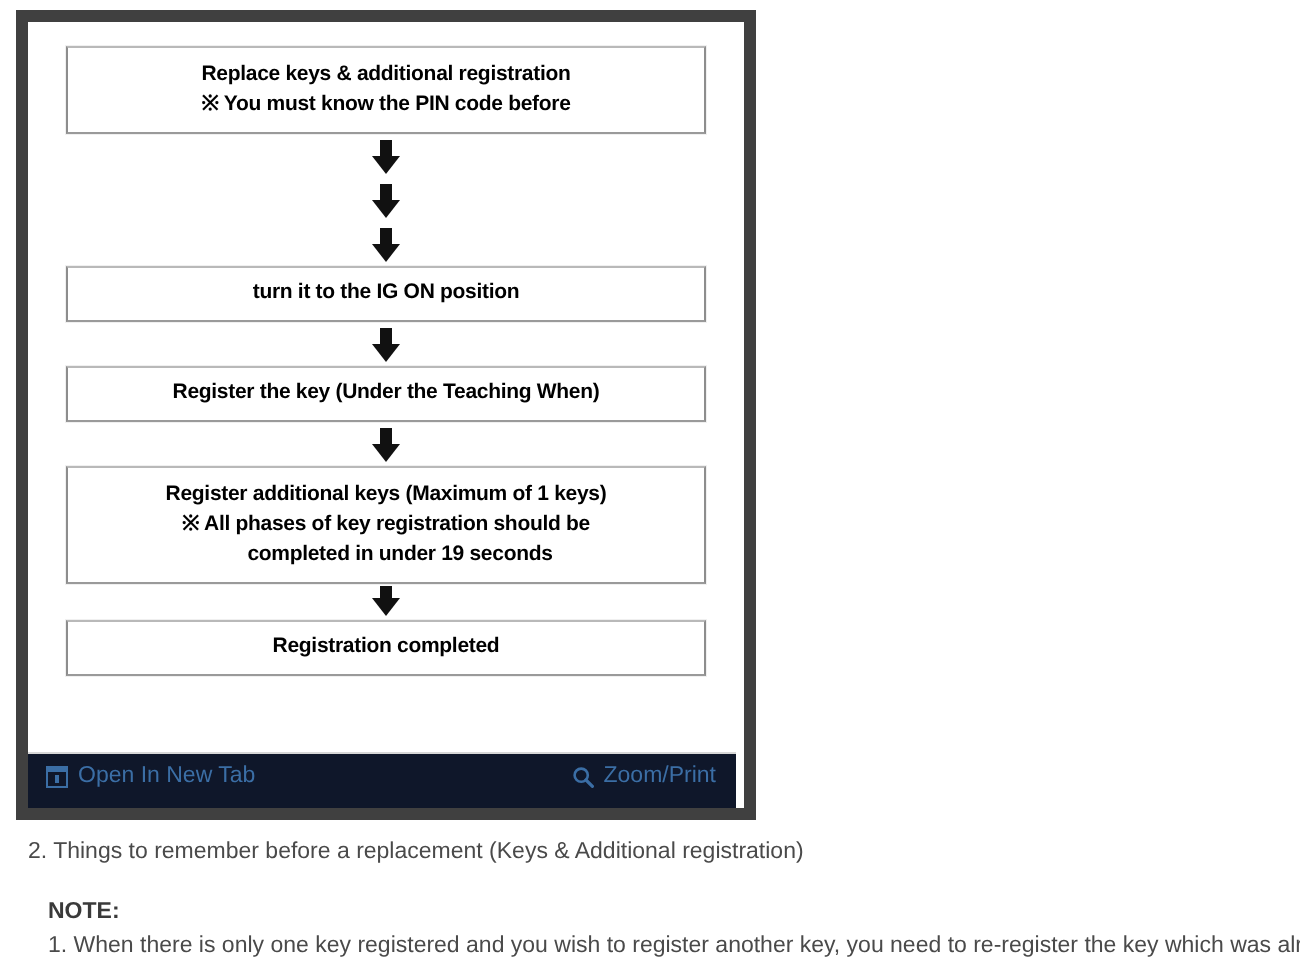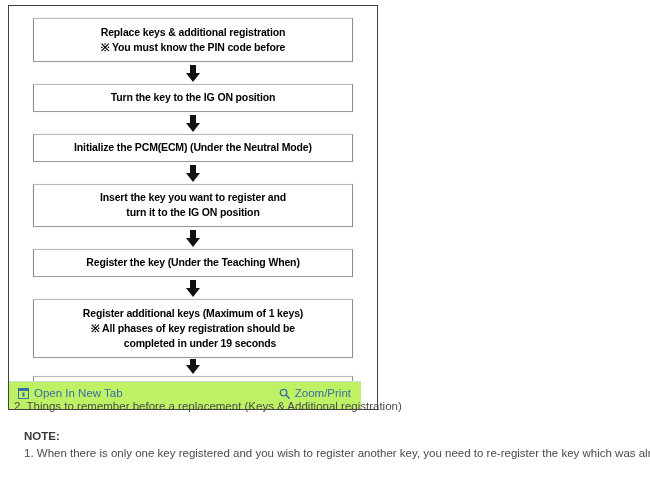--- a/index.html
+++ b/index.html
@@ -17,21 +17,21 @@
     position: relative;
   }
 
   
   #image-viewer {
     position: absolute;
     left: 8px;
     top: 5px;
     width: 370px;
     height: 405px;
-    border: 1px solid #404040;
+    border: 6px solid #404040;
     background: #ffffff;
     box-sizing: border-box;
   }
 
   #flowchart {
     position: absolute;
     left: 0;
     top: 0;
     right: 0;
     height: 376px;
@@ -95,25 +95,25 @@
     border-top: 9px solid #111111;
   }
   .arrow.short { height: 18px; }
   .arrow.short .shaft { top: 1px; height: 8px; }
   .arrow.short .head { top: 7px; }
 
   
   #viewer-toolbar {
     position: absolute;
     left: 0;
-    right: 16px;
+    right: 4px;
     bottom: 0;
     height: 27px;
     border-top: 1px solid #d7d7d7;
-    background: #bef264;
+    background: #0f172a;
   }
   .tool-link {
     position: absolute;
     top: 5px;
     display: flex;
     align-items: center;
     gap: 5px;
     color: #3b6ea5;
     font-size: 11.5px;
     font-family: "Liberation Sans", sans-serif;
@@ -122,21 +122,21 @@
     white-space: nowrap;
   }
   #open-new-tab { left: 9px; }
   #zoom-print  { right: 10px; justify-content: space-between; }
   .tool-link svg { display: block; }
 
   
   #doc-text {
     position: absolute;
     left: 0;
-    top: 398px;
+    top: 418px;
     width: 604px;
     font-family: "Liberation Sans", sans-serif;
     color: #4a4a4a;
     font-size: 11.5px;
   }
   #section-heading {
     padding-left: 14px;
     font-size: 11.5px;
     color: #4a4a4a;
     line-height: 16px;
@@ -169,40 +169,33 @@
     <div class="flow-box tall">
       <span class="line">Replace keys &amp; additional registration</span>
       <span class="line">※ You must know the PIN code before</span>
     </div>
 
     <div class="arrow">
       <span class="shaft"></span>
       <span class="head"></span>
     </div>
 
+
+    <div class="arrow">
+      <span class="shaft"></span>
+      <span class="head"></span>
+    </div>
+
+
+    <div class="arrow">
+      <span class="shaft"></span>
+      <span class="head"></span>
+    </div>
+
     <div class="flow-box">
-      <span class="line">Turn the key to the IG ON position</span>
-    </div>
-
-    <div class="arrow">
-      <span class="shaft"></span>
-      <span class="head"></span>
-    </div>
-
-    <div class="flow-box">
-      <span class="line">Initialize the PCM(ECM) (Under the Neutral Mode)</span>
-    </div>
-
-    <div class="arrow">
-      <span class="shaft"></span>
-      <span class="head"></span>
-    </div>
-
-    <div class="flow-box">
-      <span class="line">Insert the key you want to register and</span>
       <span class="line">turn it to the IG ON position</span>
     </div>
 
     <div class="arrow">
       <span class="shaft"></span>
       <span class="head"></span>
     </div>
 
     <div class="flow-box">
       <span class="line">Register the key (Under the Teaching When)</span>

